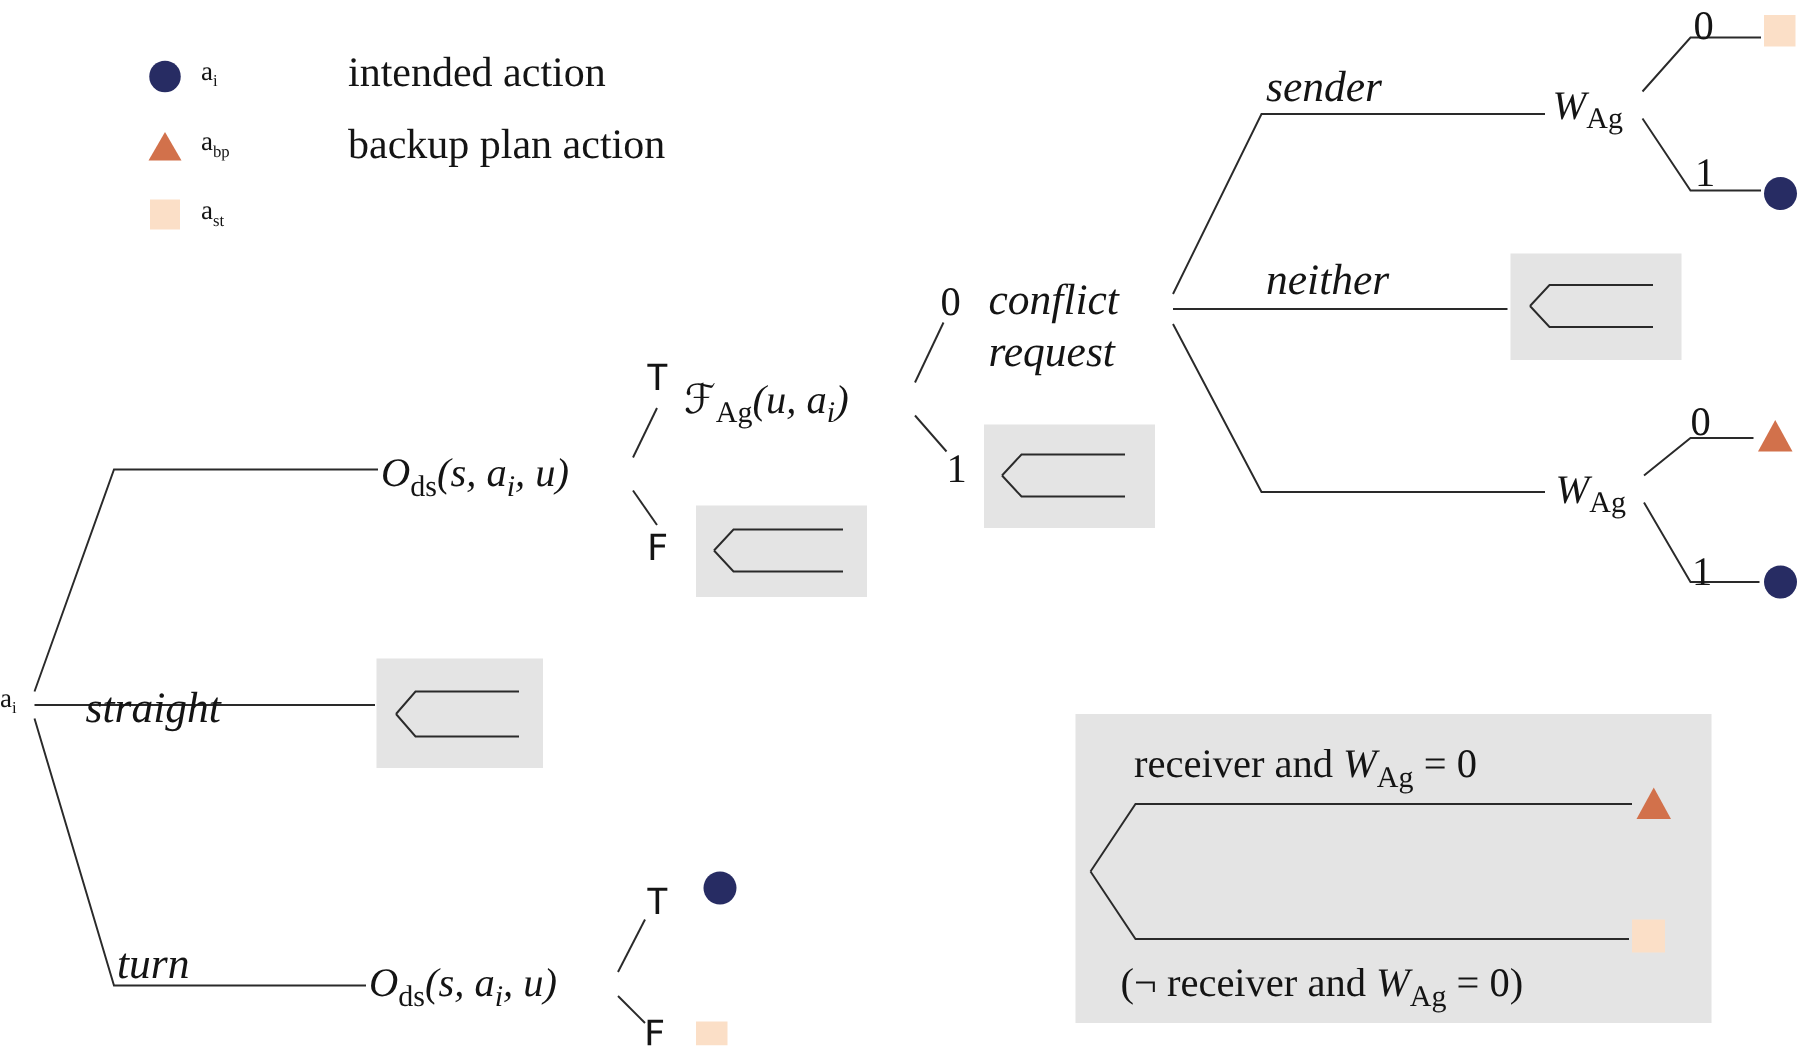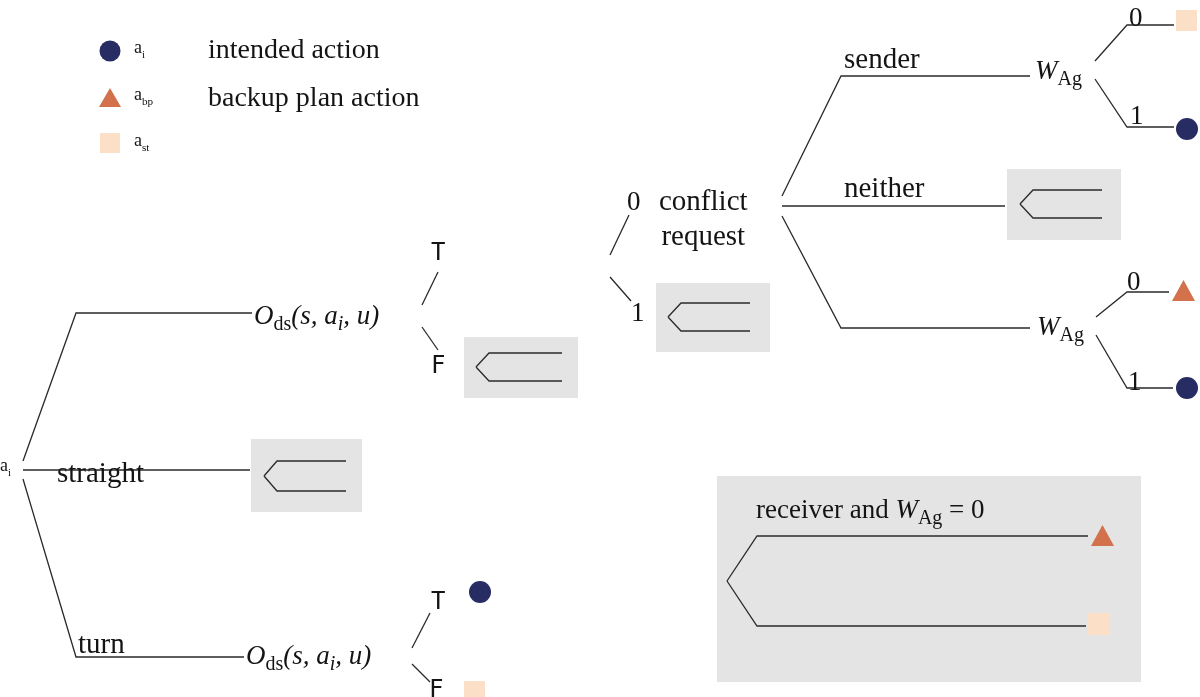--- a/index.html
+++ b/index.html
@@ -1,32 +1,32 @@
 <!DOCTYPE html>
 <html><head>
 <meta charset="utf-8">
 <style>
   html,body{margin:0;padding:0;background:#ffffff;}
   .canvas{position:relative;width:1200px;height:697px;background:#ffffff;overflow:hidden;
           font-family:"Liberation Serif","DejaVu Serif",serif;color:#141414;}
   svg.layer{position:absolute;left:0;top:0;}
   .edge,.glyph{fill:none;stroke:#2a2a2a;stroke-width:1.3;}
   .t{position:absolute;white-space:nowrap;line-height:1.15;}
-  .lbl{font-size:29px;}
-  .desc{font-size:28px;}
+  .lbl{font-size:29px;font-style:italic;}
+  .desc{font-size:28px;margin-left:24px;}
   .legsym{font-size:18px;}
   .math{font-size:27px;}
   .math i{font-style:italic;}
   .math sub{font-size:20px;}
   .math sub.it{font-style:italic;}
   .scr{font-family:"Liberation Serif","DejaVu Serif","DejaVu Sans",serif;}
   .mono{font-family:"DejaVu Sans Mono",monospace;font-size:24px;font-weight:500;}
   .num{font-size:27px;}
   sub{font-size:0.62em;}
-  .two-line div{line-height:35px;text-align:center;}
+  .two-line div{line-height:35px;}
 </style>
 </head>
 <body>
 
 <div class="canvas">
 
   <svg class="layer" width="1200" height="697">
 
     <rect x="464" y="337" width="114" height="61" fill="#e4e4e4"></rect>
     <rect x="656" y="283" width="114" height="69" fill="#e4e4e4"></rect>
@@ -83,20 +83,21 @@
   <div class="t legsym" style="left:0px;top:455px"><span>a</span><sub>i</sub></div>
 
   <div class="t lbl" style="left:57px;top:456px">straight</div>
   <div class="t lbl" style="left:78px;top:627px">turn</div>
 
   <div class="t math" style="left:254px;top:300px"><i>O</i><sub>ds</sub><i>(s, a</i><sub class="it">i</sub><i>, u)</i></div>
 
   <div class="t mono" style="left:431px;top:239px">T</div>
   <div class="t mono" style="left:431px;top:352px">F</div>
 
+  <div class="t math" style="left:456px;top:251px"><span class="scr">ℱ</span><sub>Ag</sub><i>(u, a</i><sub class="it">i</sub><i>)</i></div>
 
   <div class="t num" style="left:627px;top:186px">0</div>
   <div class="t num" style="left:631px;top:297px">1</div>
 
   <div class="t lbl two-line" style="left:659px;top:183px">
     <div>conflict</div>
     <div>request</div>
   </div>
 
   <div class="t lbl" style="left:844px;top:42px">sender</div>
@@ -109,14 +110,15 @@
   <div class="t num" style="left:1130px;top:100px">1</div>
   <div class="t num" style="left:1127px;top:266px">0</div>
   <div class="t num" style="left:1128px;top:366px">1</div>
 
   <div class="t math" style="left:246px;top:640px"><i>O</i><sub>ds</sub><i>(s, a</i><sub class="it">i</sub><i>, u)</i></div>
 
   <div class="t mono" style="left:431px;top:588px">T</div>
   <div class="t mono" style="left:429px;top:676px">F</div>
 
   <div class="t math" style="left:756px;top:494px"><span>receiver and </span><i>W</i><sub>Ag</sub><span> = 0</span></div>
+  <div class="t math" style="left:747px;top:640px"><span>(¬ receiver and </span><i>W</i><sub>Ag</sub><span> = 0)</span></div>
 
 </div>
 
 </body></html>

